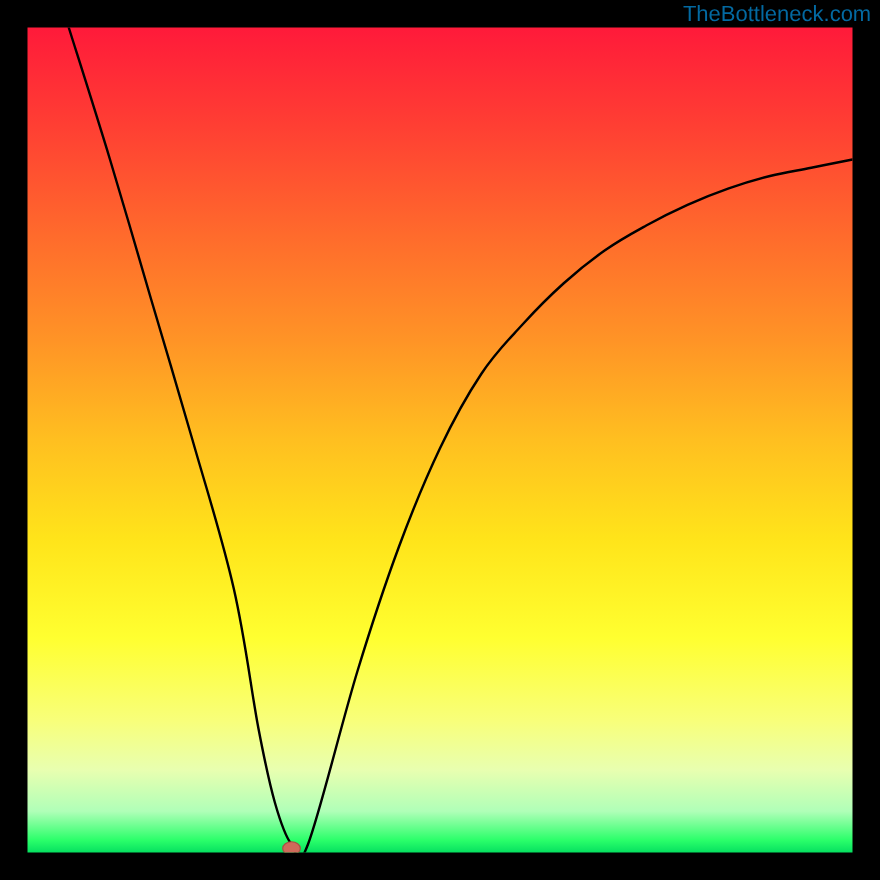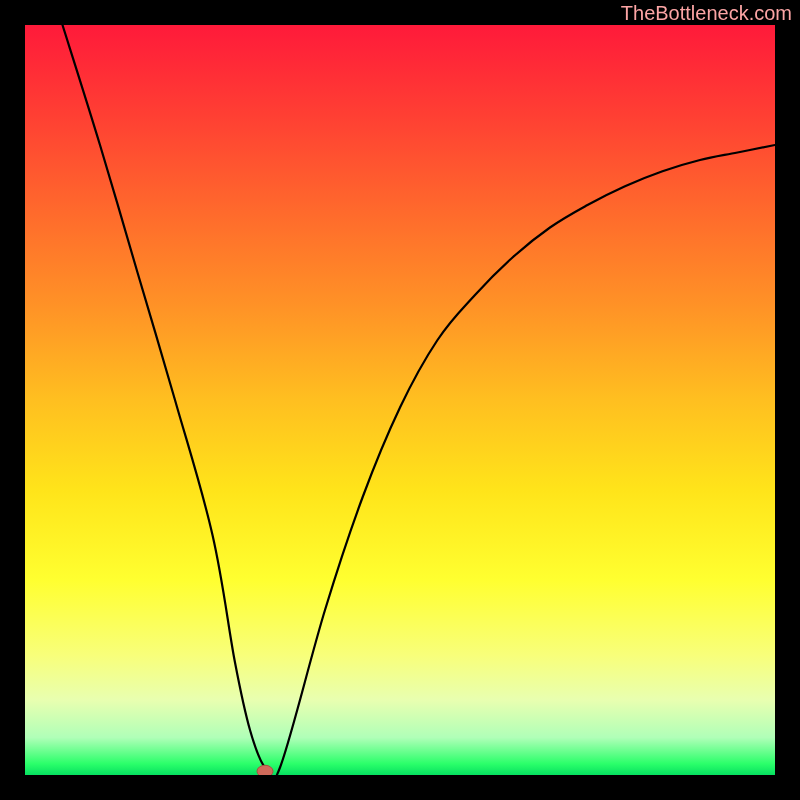--- a/index.html
+++ b/index.html
@@ -48,21 +48,21 @@
     fill: #cf6a5a;
     stroke: #a84f42;
     stroke-width: 1;
   }
   .watermark {
     position: absolute;
     top: 2px;
     right: 8px;
     font-family: Arial, Helvetica, sans-serif;
     font-size: 20px;
-    color: #fca5a5;
+    color: #0369a1;
     letter-spacing: 0px;
     user-select: none;
   }
 </style>
 </head>
 <body>
 
 <div class="outer">
   <div class="plot">
     <svg class="curve-svg" viewBox="0 0 750 750" preserveAspectRatio="none">

